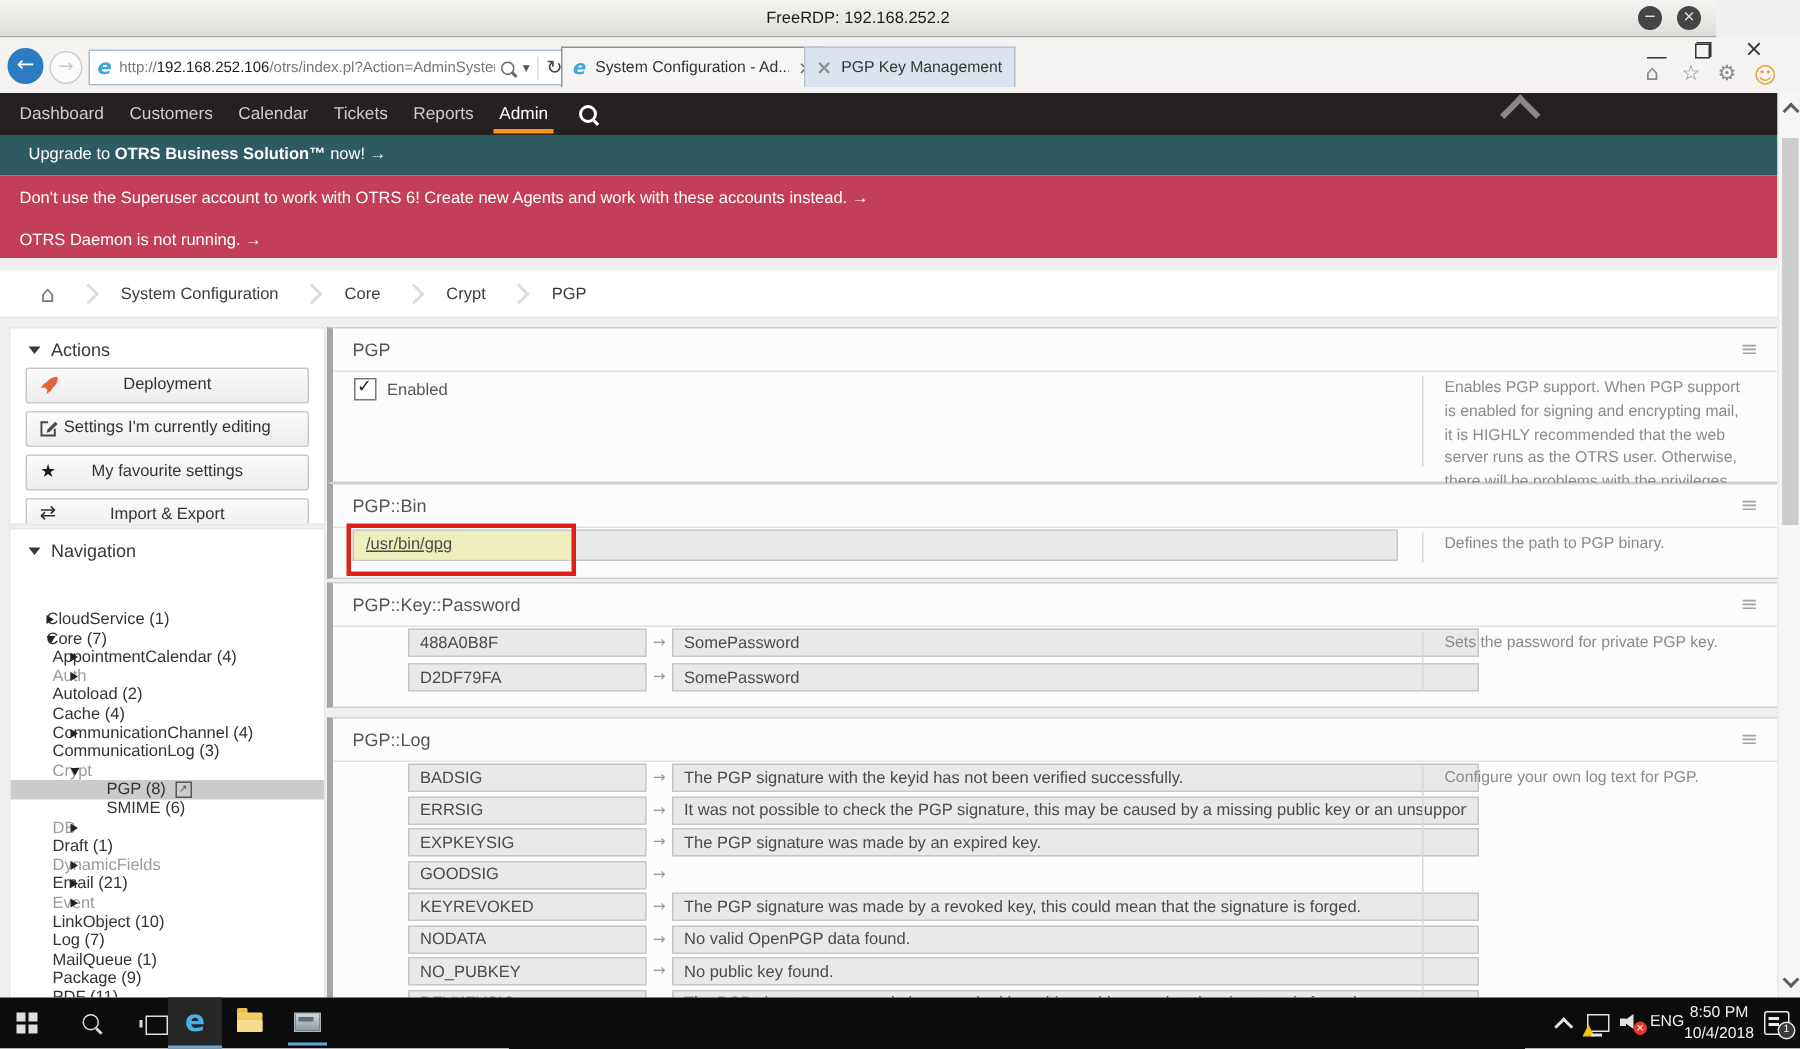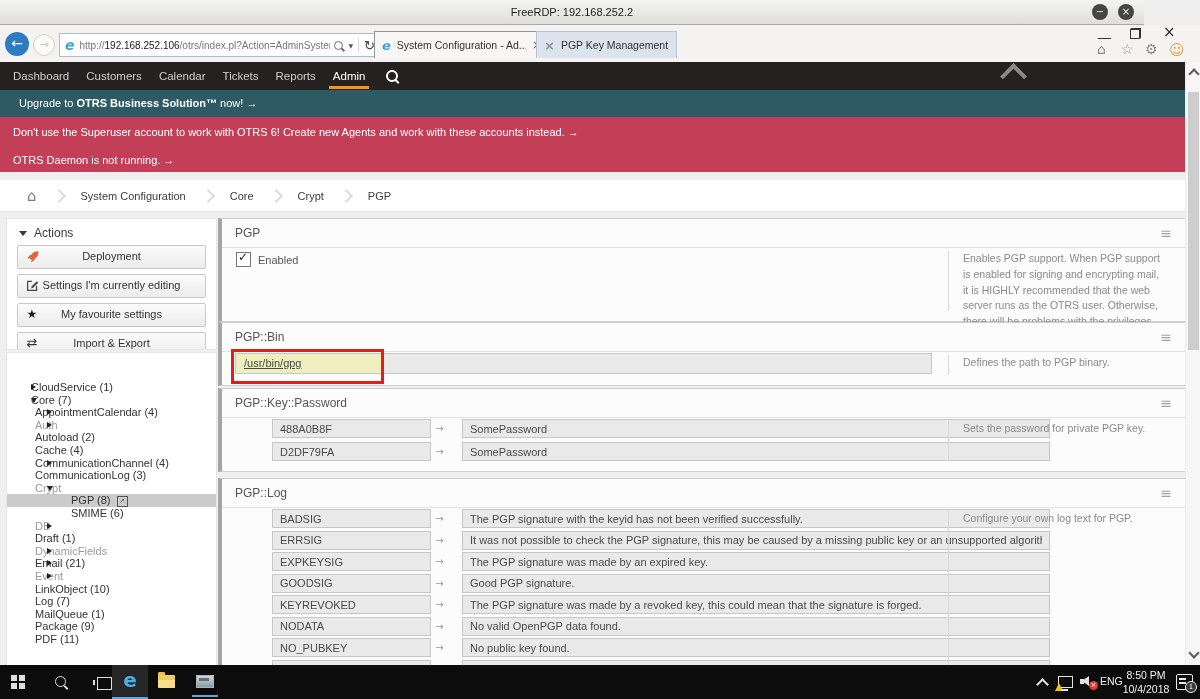--- a/index.html
+++ b/index.html
@@ -114,21 +114,21 @@
   .bin-input{position:absolute;left:13px;top:30px;width:697px;height:21px;background:#e9e9e9;border:1px solid #c7c7c7;box-sizing:border-box;}
   .bin-hl{position:absolute;left:0;top:0;width:137px;height:19px;background:#efefbe;font-size:11px;color:#4a4a4a;
           line-height:19px;padding-left:8px;text-decoration:underline;}
   .redbox{position:absolute;left:9px;top:26px;width:147px;height:29px;border:3px solid #dd2119;z-index:5;pointer-events:none;}
   .frows{position:absolute;left:13px;top:30px;}
   .frow{display:flex;align-items:center;height:19px;margin-bottom:4px;}
   .s-log .frow{margin-bottom:2.5px;}
   input.fk,input.fv{height:19px;background:#e9e9e9;border:1px solid #c7c7c7;font-family:"Liberation Sans",sans-serif;
                     font-size:11px;color:#4a4a4a;padding:0 7px;outline:none;box-sizing:border-box;}
   .fk{width:159px;margin-left:37px;}
-  .fv{width:588px;margin-left:14px;}
+  .fv{width:538px;}
   .farr{width:17px;text-align:center;font-size:10px;color:#999;}
 
   
   .sbar{position:absolute;left:1185px;top:62px;width:15px;height:603px;background:#f6f6f6;border-left:1px solid #ebebeb;box-sizing:border-box;}
   .sarr{position:absolute;left:4px;width:6px;height:6px;border-top:2px solid #5c5c5c;border-right:2px solid #5c5c5c;}
   .sarr.up{top:8px;transform:rotate(-45deg);}
   .sarr.dn{bottom:8px;transform:rotate(135deg);}
   .sthumb{position:absolute;left:2px;top:30px;width:11px;height:258px;background:#cdcdcd;}
 
   
@@ -269,20 +269,24 @@
       <span class="aicon star-f glyph">★</span>
       <span>My favourite settings</span>
     </div>
     <div class="abtn">
       <span class="aicon swap-g glyph">⇄</span>
       <span>Import &amp; Export</span>
     </div>
   </div>
 
   <div class="widget w-nav">
+    <div class="wtitle">
+        <span class="wcaret"></span>
+        <span>Navigation</span>
+      </div>
     <div class="tree">
       <div class="ti l0"><span class="car r"></span><span>CloudService (1)</span></div>
       <div class="ti l0"><span class="car d"></span><span>Core (7)</span></div>
       <div class="ti l1"><span class="car r"></span><span>AppointmentCalendar (4)</span></div>
       <div class="ti l1 mut"><span class="car r"></span><span>Auth</span></div>
       <div class="ti l1"><span>Autoload (2)</span></div>
       <div class="ti l1"><span>Cache (4)</span></div>
       <div class="ti l1"><span class="car r"></span><span>CommunicationChannel (4)</span></div>
       <div class="ti l1"><span>CommunicationLog (3)</span></div>
       <div class="ti l1 mut"><span class="car d"></span><span>Crypt</span></div>
@@ -352,21 +356,20 @@
         <input class="fv" readonly="" value="It was not possible to check the PGP signature, this may be caused by a missing public key or an unsupported algorithm." style="">
       </div>
       <div class="frow">
         <input class="fk" readonly="" value="EXPKEYSIG" style="">
         <span class="farr glyph">→</span>
         <input class="fv" readonly="" value="The PGP signature was made by an expired key." style="">
       </div>
       <div class="frow">
         <input class="fk" readonly="" value="GOODSIG" style="">
         <span class="farr glyph">→</span>
-        <input class="fv" readonly="" value="Good PGP signature." style="">
       </div>
       <div class="frow">
         <input class="fk" readonly="" value="KEYREVOKED" style="">
         <span class="farr glyph">→</span>
         <input class="fv" readonly="" value="The PGP signature was made by a revoked key, this could mean that the signature is forged." style="">
       </div>
       <div class="frow">
         <input class="fk" readonly="" value="NODATA" style="">
         <span class="farr glyph">→</span>
         <input class="fv" readonly="" value="No valid OpenPGP data found." style="">

